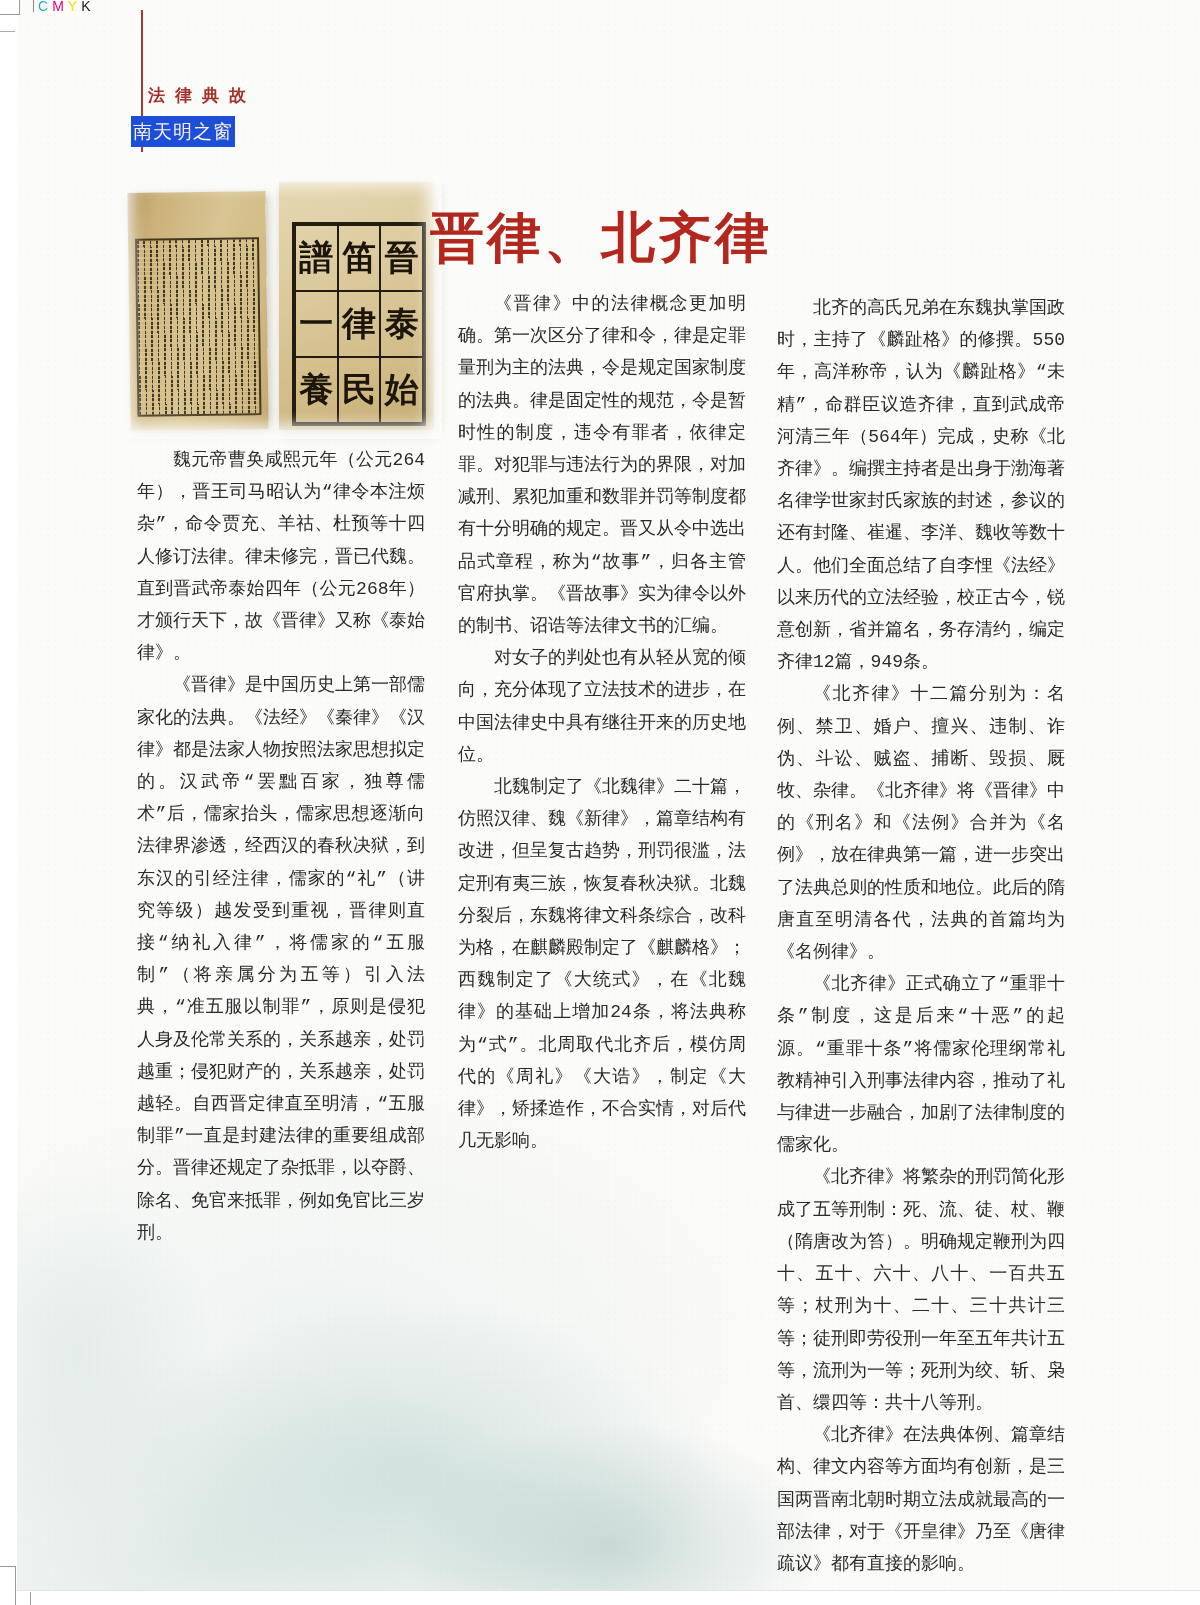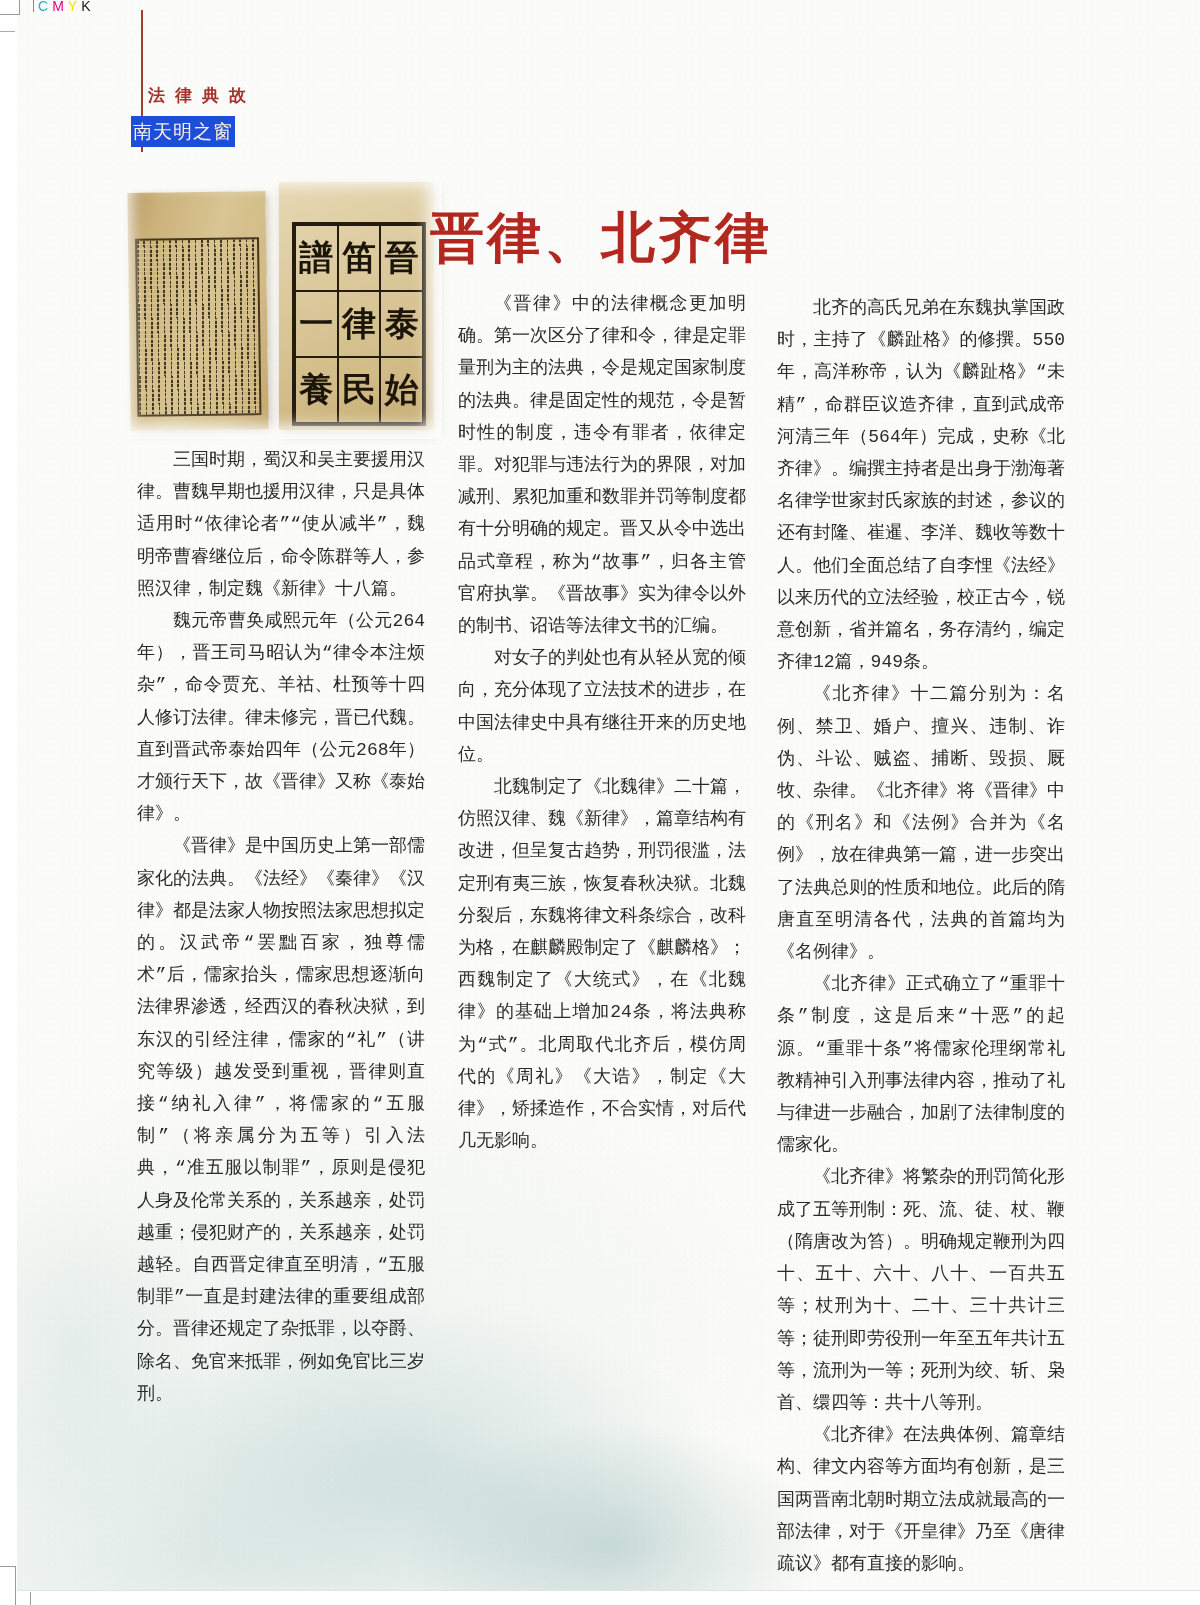--- a/index.html
+++ b/index.html
@@ -127,21 +127,20 @@
       <span class="seal">民</span>
       <span class="seal">始</span>
     </div>
   </div>
   <div class="photo-feather"></div>
 </div>
 
 <div class="title">晋律、北齐律</div>
 
 <div class="col col-left">
-  <p>三国时期，蜀汉和吴主要援用汉律。曹魏早期也援用汉律，只是具体适用时“依律论者”“使从减半”，魏明帝曹睿继位后，命令陈群等人，参照汉律，制定魏《新律》十八篇。</p>
   <p>魏元帝曹奂咸熙元年（公元264年），晋王司马昭认为“律令本注烦杂”，命令贾充、羊祜、杜预等十四人修订法律。律未修完，晋已代魏。直到晋武帝泰始四年（公元268年）才颁行天下，故《晋律》又称《泰始律》。</p>
   <p>《晋律》是中国历史上第一部儒家化的法典。《法经》《秦律》《汉律》都是法家人物按照法家思想拟定的。汉武帝“罢黜百家，独尊儒术”后，儒家抬头，儒家思想逐渐向法律界渗透，经西汉的春秋决狱，到东汉的引经注律，儒家的“礼”（讲究等级）越发受到重视，晋律则直接“纳礼入律”，将儒家的“五服制”（将亲属分为五等）引入法典，“准五服以制罪”，原则是侵犯人身及伦常关系的，关系越亲，处罚越重；侵犯财产的，关系越亲，处罚越轻。自西晋定律直至明清，“五服制罪”一直是封建法律的重要组成部分。晋律还规定了杂抵罪，以夺爵、除名、免官来抵罪，例如免官比三岁刑。</p>
 </div>
 
 <div class="col col-mid">
   <p>《晋律》中的法律概念更加明确。第一次区分了律和令，律是定罪量刑为主的法典，令是规定国家制度的法典。律是固定性的规范，令是暂时性的制度，违令有罪者，依律定罪。对犯罪与违法行为的界限，对加减刑、累犯加重和数罪并罚等制度都有十分明确的规定。晋又从令中选出品式章程，称为“故事”，归各主管官府执掌。《晋故事》实为律令以外的制书、诏诰等法律文书的汇编。</p>
   <p>对女子的判处也有从轻从宽的倾向，充分体现了立法技术的进步，在中国法律史中具有继往开来的历史地位。</p>
   <p>北魏制定了《北魏律》二十篇，仿照汉律、魏《新律》，篇章结构有改进，但呈复古趋势，刑罚很滥，法定刑有夷三族，恢复春秋决狱。北魏分裂后，东魏将律文科条综合，改科为格，在麒麟殿制定了《麒麟格》；西魏制定了《大统式》，在《北魏律》的基础上增加24条，将法典称为“式”。北周取代北齐后，模仿周代的《周礼》《大诰》，制定《大律》，矫揉造作，不合实情，对后代几无影响。</p>
 </div>
 

